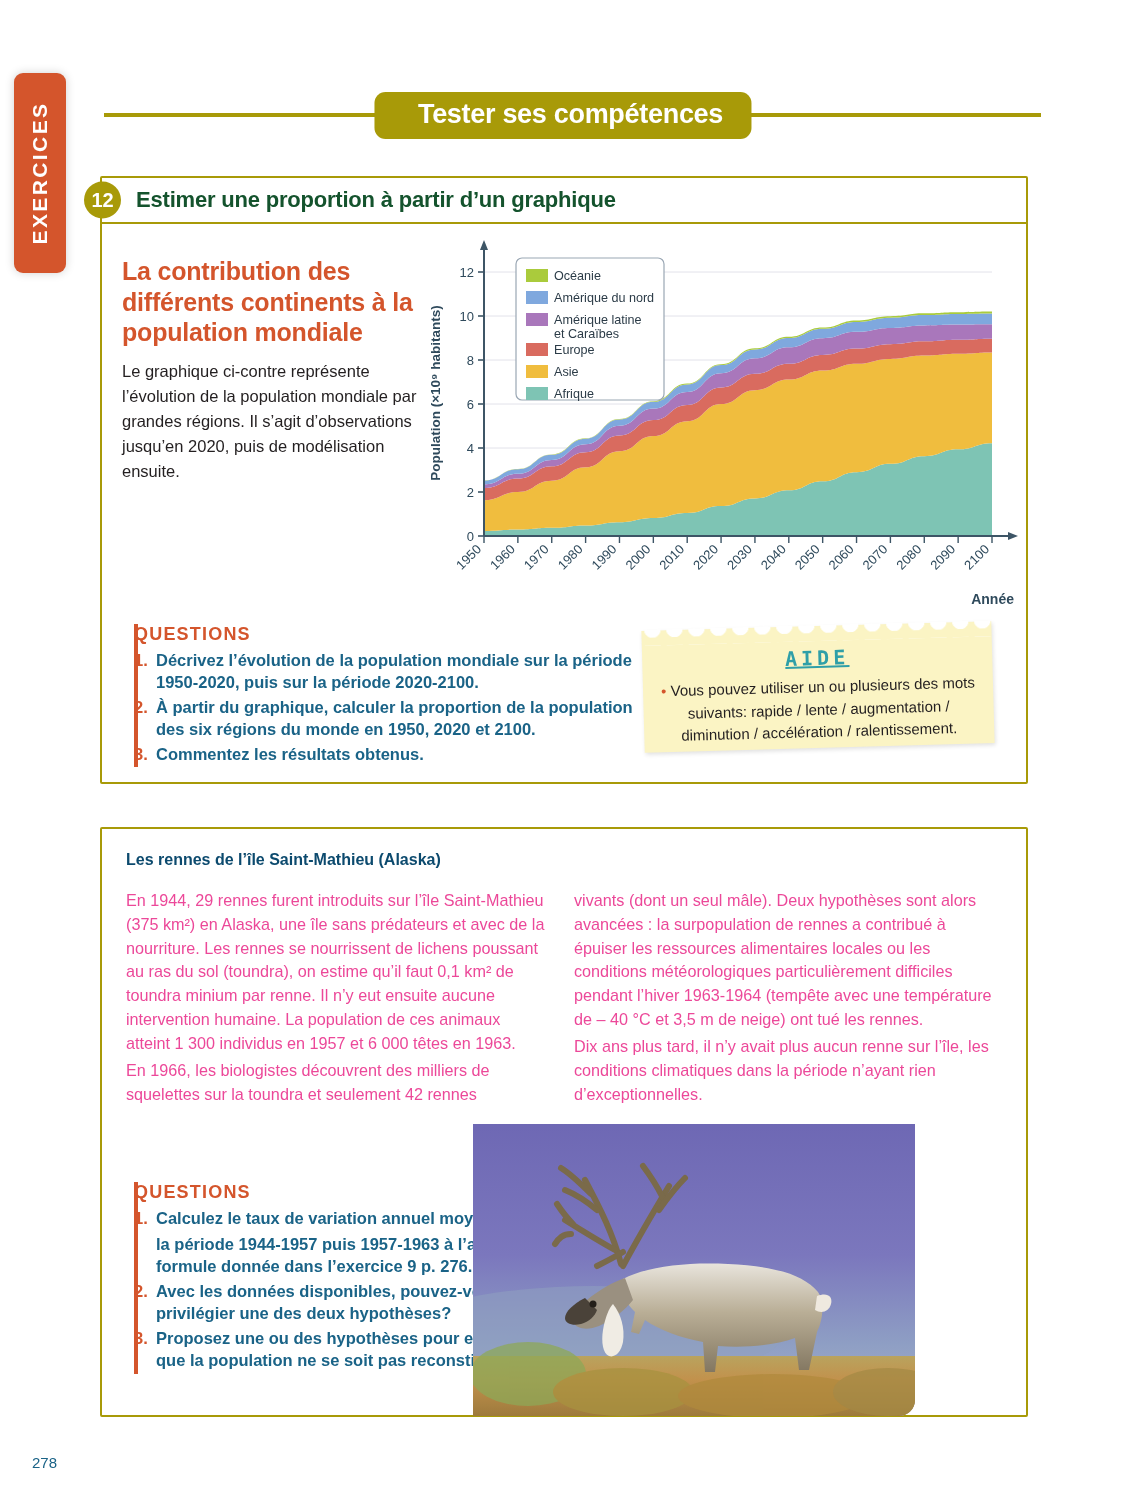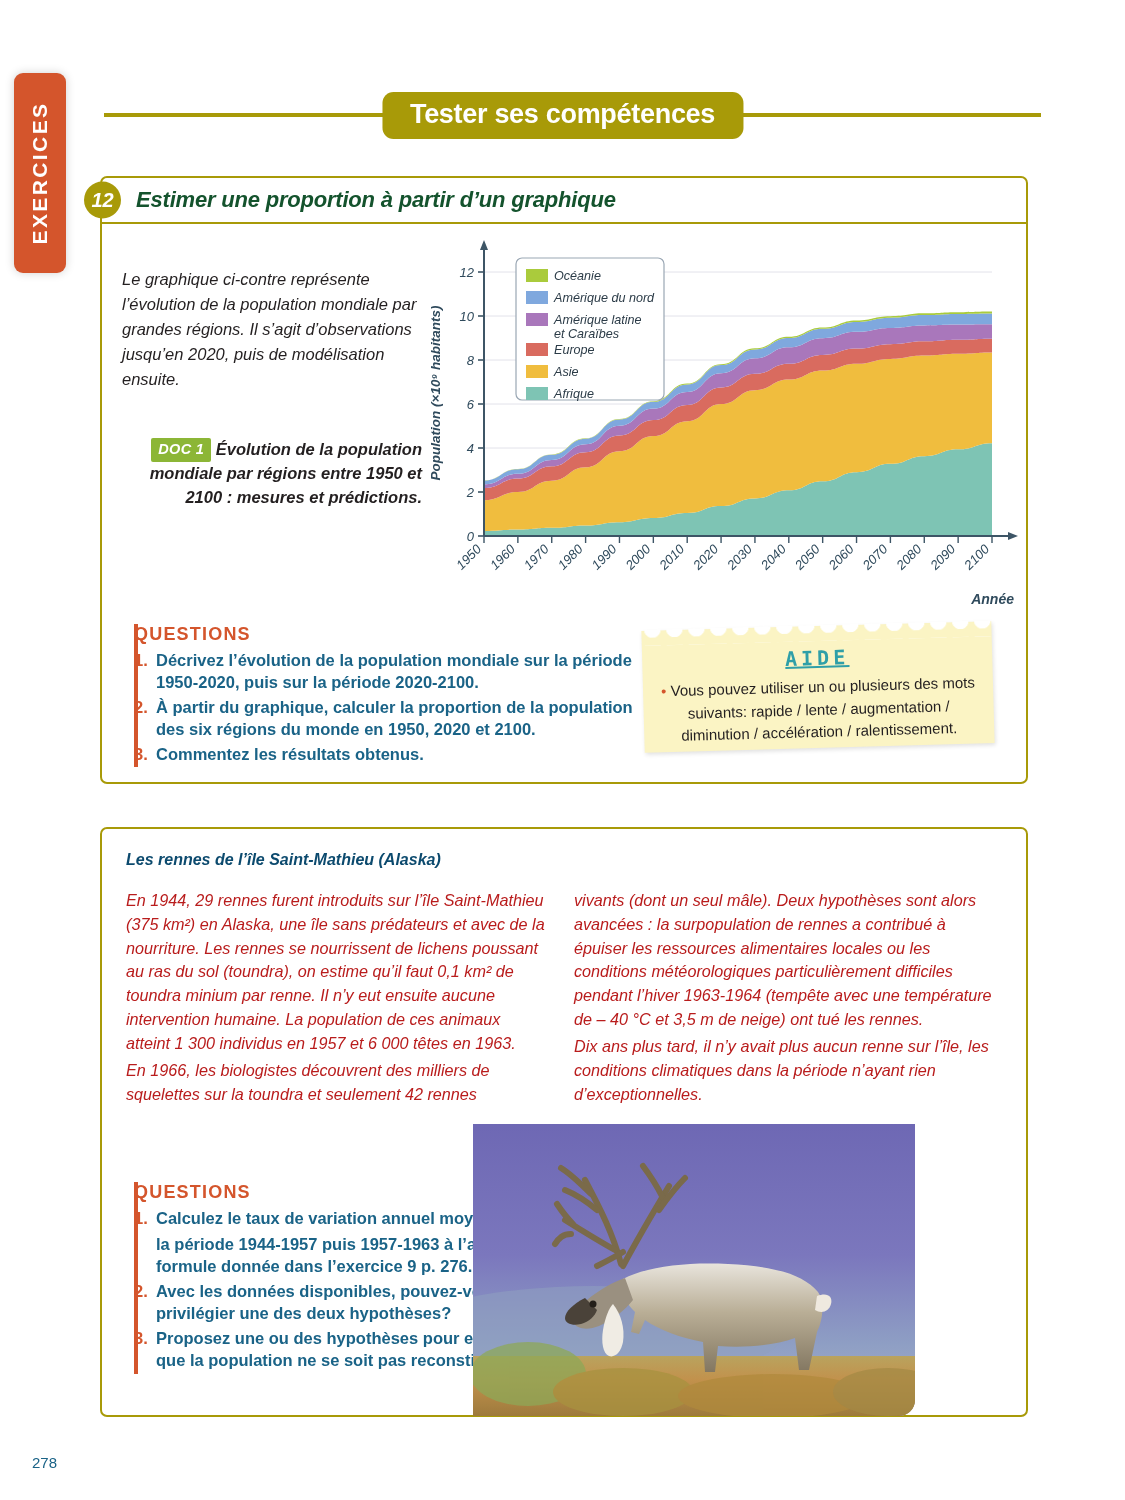--- a/index.html
+++ b/index.html
@@ -30,33 +30,32 @@
   
   .head-rule {
     position: absolute; top: 113px; left: 104px; right: 84px;
     height: 4px; background: #a89a08;
   }
   .head-pill {
     position: absolute; top: 92px; left: 50%;
     transform: translateX(-50%);
     background: #a89a08; color: #fff;
     font-size: 27px; font-weight: 700;
-    padding: 7px 28px 9px 28px;
+    padding: 7px 28px 9px 44px;
     border-radius: 11px;
     letter-spacing: -.3px;
     white-space: nowrap;
   }
 
   
   .card {
     position: absolute;
     border: 2px solid #a89a08;
-    border-radius: 7px;
+    border-radius: 2px;
     background: #fff;
-    font-style: italic;
   }
   #card-12 { left: 100px; top: 176px; width: 928px; height: 608px; }
   #card-13 { left: 100px; top: 827px; width: 928px; height: 590px; }
 
   .card-head {
     position: relative;
     height: 46px;
     border-bottom: 2px solid #a89a08;
     display: flex; align-items: center;
     padding-left: 34px;
@@ -149,21 +148,21 @@
     color: #231f20; font-size: 15px; line-height: 1.5;
   }
   .aide-dot { color: #d4552c; }
 
   
   .ex13-body { position: relative; height: 540px; }
   .ex13-title {
     position: absolute; left: 24px; top: 22px;
     color: #0c4a6e; font-size: 16px; font-weight: 700;
   }
-  .col { position: absolute; font-size: 16.2px; color: #b91c1c; line-height: 1.47; }
+  .col { position: absolute; font-size: 16.2px; color: #ec4899; line-height: 1.47; }
   #col-a { left: 24px; top: 60px; width: 420px; }
   #col-b { left: 472px; top: 60px; width: 420px; }
   .col p + p { margin-top: 3px; }
 
   
   .photo {
     position: absolute; left: 473px; top: 1124px;
     width: 442px; height: 292px;
     overflow: hidden;
     border-bottom-right-radius: 16px;
@@ -190,25 +189,22 @@
 
   <div class="card" id="card-12">
     <div class="card-head">
       <div class="card-num">12</div>
       <div class="card-title">Estimer une proportion à partir d’un graphique</div>
     </div>
 
     <div class="ex12-body">
 
       <div class="ex12-left">
+        <div class="lead-title">La contribution des différents continents à la population mondiale</div>
         <div class="lead-para">Le graphique ci-contre représente l’évolution de la population mondiale par grandes régions. Il s’agit d’observations jusqu’en 2020, puis de modélisation ensuite.</div>
-        <div class="doc-caption">
-          <span class="doc-badge">DOC 1</span>
-          <span>Évolution de la population mondiale par régions entre 1950 et 2100 : mesures et prédictions.</span>
-        </div>
       </div>
 
       <div class="chart-wrap">
         <svg id="chart-svg" width="600" height="380" viewBox="0 0 600 380">
             <line x1="64" y1="254" x2="572" y2="254" stroke="#e2e2ea" stroke-width="1"></line>
             <line x1="64" y1="210" x2="572" y2="210" stroke="#e2e2ea" stroke-width="1"></line>
             <line x1="64" y1="166" x2="572" y2="166" stroke="#e2e2ea" stroke-width="1"></line>
             <line x1="64" y1="122" x2="572" y2="122" stroke="#e2e2ea" stroke-width="1"></line>
             <line x1="64" y1="78" x2="572" y2="78" stroke="#e2e2ea" stroke-width="1"></line>
             <line x1="64" y1="34" x2="572" y2="34" stroke="#e2e2ea" stroke-width="1"></line>

